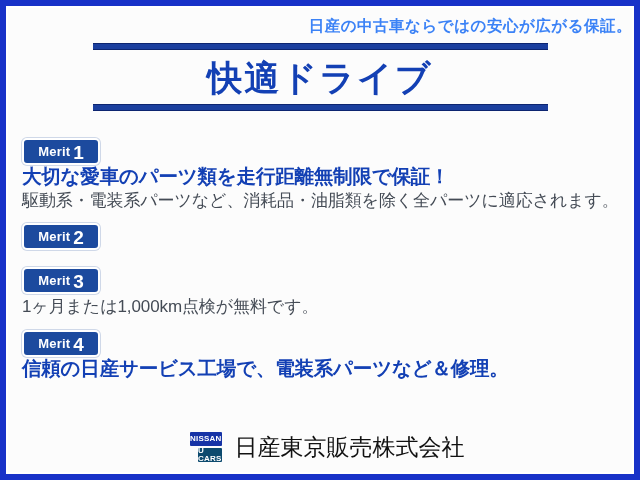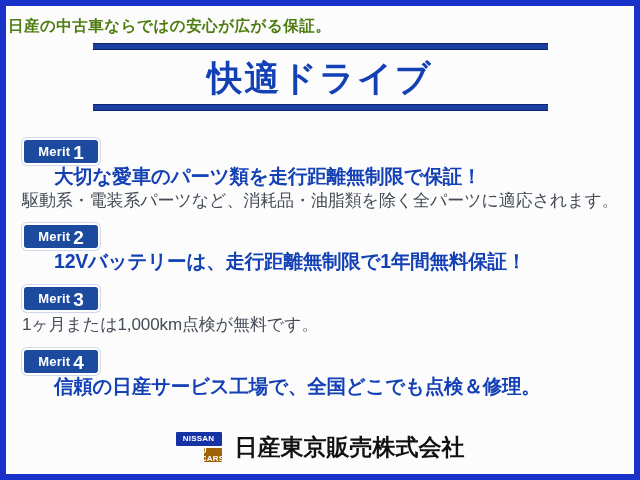--- a/index.html
+++ b/index.html
@@ -45,22 +45,22 @@
     position: absolute;
     left: 8px;
     top: 8px;
     width: 624px;
     height: 464px;
     box-sizing: border-box;
   }
 
   
   .header-lead {
-    text-align: left;
-    color: #4d7c0f;
+    text-align: right;
+    color: #3b82f6;
     font-size: 15.5px;
     font-weight: 700;
     letter-spacing: 0.5px;
     padding-top: 9px;
     line-height: 1.1;
   }
 
   .rule {
     width: 455px;
     height: 7px;
@@ -144,21 +144,20 @@
     flex: 1 1 auto;
     min-width: 0;
   }
   .merit-head {
     color: #1340b4;
     font-size: 19.5px;
     font-weight: 700;
     line-height: 1.18;
     letter-spacing: -0.2px;
     white-space: nowrap;
-    margin-left: 32px;
   }
   .merit-sub {
     color: #444b55;
     font-size: 17px;
     font-weight: 400;
     line-height: 1.25;
     margin-top: 2px;
     letter-spacing: -0.1px;
     white-space: nowrap;
   }
@@ -174,41 +173,42 @@
     justify-content: center;
   }
 
   .ucars-logo {
     width: 46px;
     height: 30px;
     display: flex;
     flex-direction: column;
     justify-content: space-between;
     margin-right: 13px;
+    align-items: flex-end;
   }
   .ucars-logo .lg-top,
   .ucars-logo .lg-bot {
     height: 14px;
     border-radius: 1px;
     display: flex;
     align-items: center;
     justify-content: center;
     color: #ffffff;
     font-size: 8px;
     font-weight: 700;
     letter-spacing: 0.2px;
     line-height: 1;
   }
   .ucars-logo .lg-top { background: #1633a6; }
-  .ucars-logo .lg-bot { background: #a16207; margin-left: 28px; }
+  .ucars-logo .lg-bot { background: #0c4a6e; margin-left: 28px; }
 
   .company-name {
     color: #111111;
     font-size: 23px;
-    font-weight: 700;
+    font-weight: 400;
     letter-spacing: 0px;
     line-height: 1;
   }
 </style>
 </head>
 <body>
 
 <div class="poster">
 
   <div class="frame-inner"></div>
@@ -235,42 +235,39 @@
           <div class="merit-head">大切な愛車のパーツ類を走行距離無制限で保証！</div>
           <div class="merit-sub">駆動系・電装系パーツなど、消耗品・油脂類を除く全パーツに適応されます。</div>
         </div>
       </div>
 
       <div class="merit-row compact">
         <div class="merit-badge">
           <span class="m-word">Merit</span>
           <span class="m-num">2</span>
         </div>
-        <div class="merit-text">
-          <div class="merit-head">12Vバッテリーは、走行距離無制限で1年間無料保証！</div>
-        </div>
       </div>
 
       <div class="merit-row">
         <div class="merit-badge">
           <span class="m-word">Merit</span>
           <span class="m-num">3</span>
         </div>
         <div class="merit-text">
           <div class="merit-sub">1ヶ月または1,000km点検が無料です。</div>
         </div>
       </div>
 
       <div class="merit-row">
         <div class="merit-badge">
           <span class="m-word">Merit</span>
           <span class="m-num">4</span>
         </div>
         <div class="merit-text">
-          <div class="merit-head">信頼の日産サービス工場で、全国どこでも点検＆修理。</div>
+          <div class="merit-head">信頼の日産サービス工場で、電装系パーツなど＆修理。</div>
         </div>
       </div>
 
     </div>
 
     <div class="footer">
       <div class="ucars-logo">
         <div class="lg-top">NISSAN</div>
         <div class="lg-bot">U CARS</div>
       </div>

